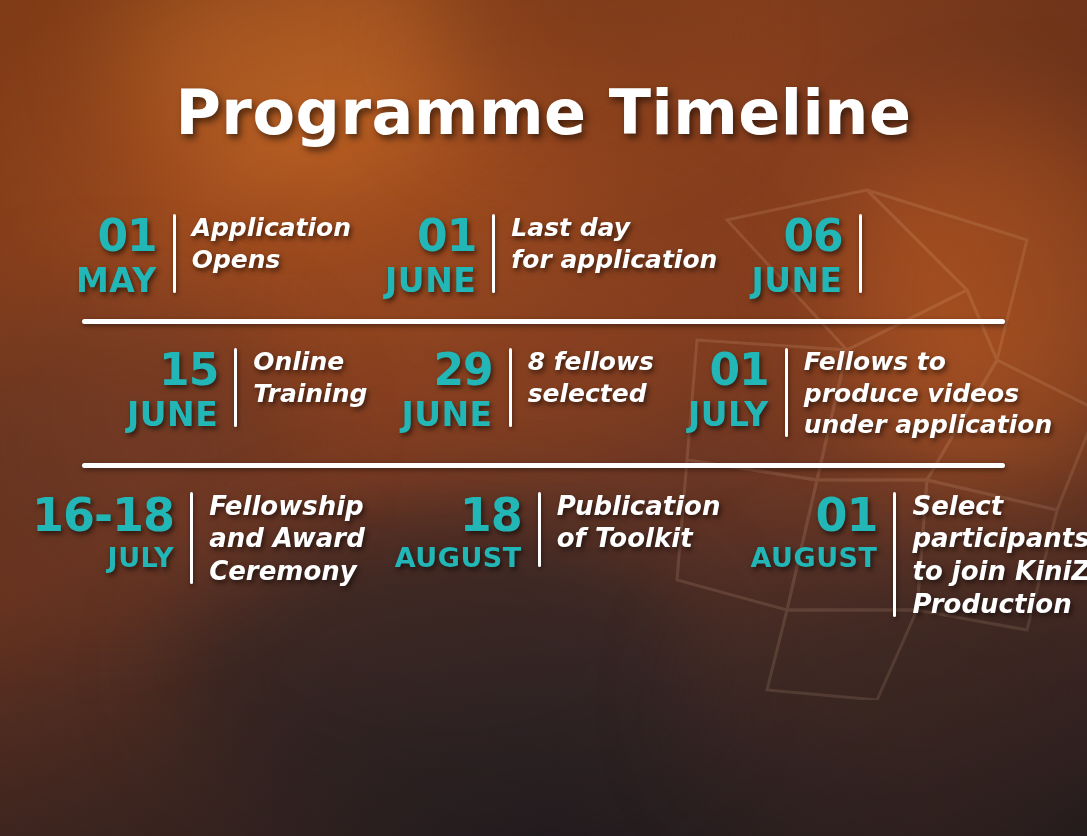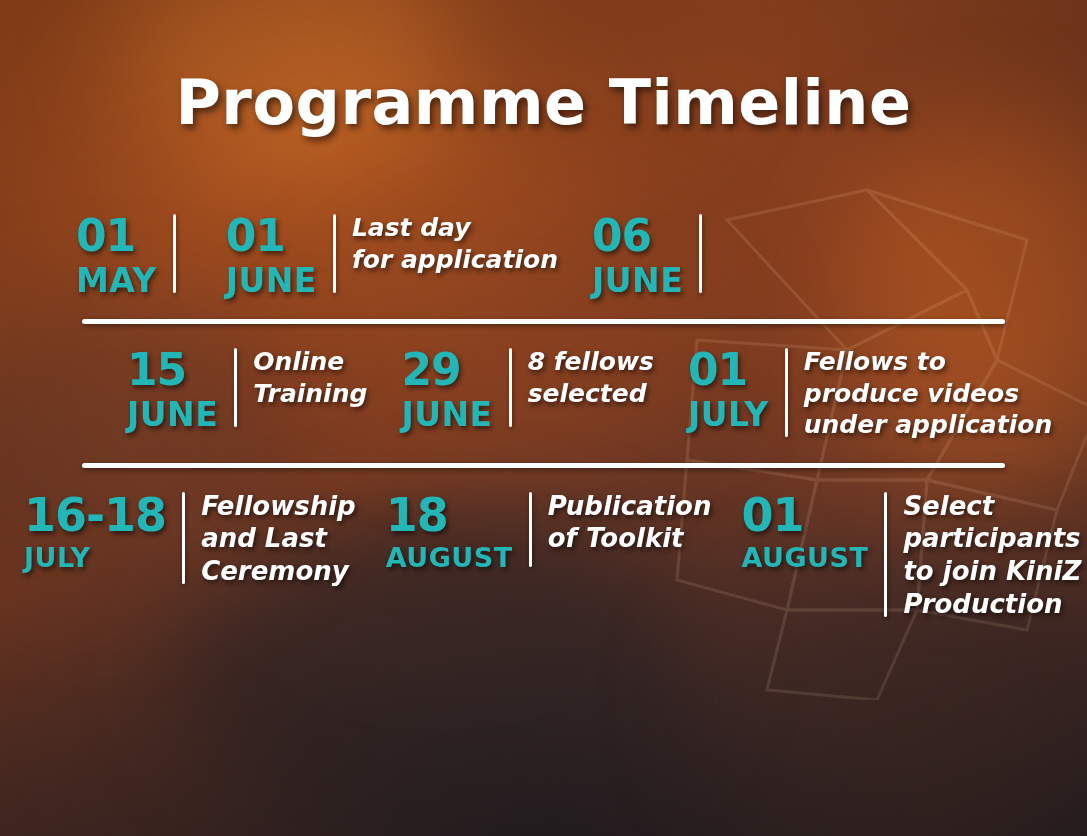--- a/index.html
+++ b/index.html
@@ -62,21 +62,21 @@
 
   .content {
     position: relative;
     z-index: 3;
     width: 100%;
     height: 100%;
   }
 
   .title {
     position: absolute;
-    top: 66px;
+    top: 76px;
     left: 0;
     width: 100%;
     text-align: center;
     color: #ffffff;
     font-family: "DejaVu Sans", sans-serif;
     font-weight: bold;
     font-size: 62px;
     letter-spacing: 0.5px;
     text-shadow: 3px 4px 7px rgba(0,0,0,0.55);
   }
@@ -90,42 +90,42 @@
 
   .row {
     display: flex;
     align-items: flex-start;
     padding: 0 66px;
     box-sizing: border-box;
   }
 
   .row-1 { padding-left: 76px;  padding-right: 56px; }
   .row-2 { padding-left: 112px; padding-right: 92px; margin-left: 15px; }
-  .row-3 { padding-left: 24px;  padding-right: 30px; }
+  .row-3 { padding-left: 32px;  padding-right: 30px; }
 
   .divider {
     height: 5px;
     background: #ffffff;
     border-radius: 3px;
     margin: 22px 82px 20px 82px;
     box-shadow: 1px 2px 5px rgba(0,0,0,0.45);
   }
 
   .event {
     display: flex;
     align-items: flex-start;
     flex: 0 0 auto;
   }
   .row-1 .event { margin-right: 34px; }
   .row-2 .event { margin-right: 34px; }
   .row-3 .event { margin-right: 30px; }
   .event:last-child { margin-right: 0; }
 
   .date {
-    text-align: left;
+    text-align: right;
     color: #22b6b6;
     font-family: "DejaVu Sans", sans-serif;
     font-weight: bold;
     line-height: 1;
     text-shadow: 2px 3px 5px rgba(0,0,0,0.55);
     padding-top: 4px;
   }
   .date .day {
     display: block;
     font-size: 44px;
@@ -201,20 +201,22 @@
 
     <div class="rows">
 
       <div class="row row-1">
         <div class="event">
           <div class="date">
             <span class="day">01</span>
             <span class="month">MAY</span>
           </div>
           <div class="sep"></div>
+          <div class="desc">Application
+Opens</div>
         </div>
         <div class="event">
           <div class="date">
             <span class="day">01</span>
             <span class="month">JUNE</span>
           </div>
           <div class="sep"></div>
           <div class="desc">Last day
 for application</div>
         </div>
@@ -263,21 +265,21 @@
       <div class="divider"></div>
 
       <div class="row row-3">
         <div class="event">
           <div class="date">
             <span class="day">16-18</span>
             <span class="month">JULY</span>
           </div>
           <div class="sep"></div>
           <div class="desc">Fellowship
-and Last
+and Award
 Ceremony</div>
         </div>
         <div class="event">
           <div class="date">
             <span class="day">18</span>
             <span class="month">AUGUST</span>
           </div>
           <div class="sep"></div>
           <div class="desc">Publication
 of Toolkit</div>

